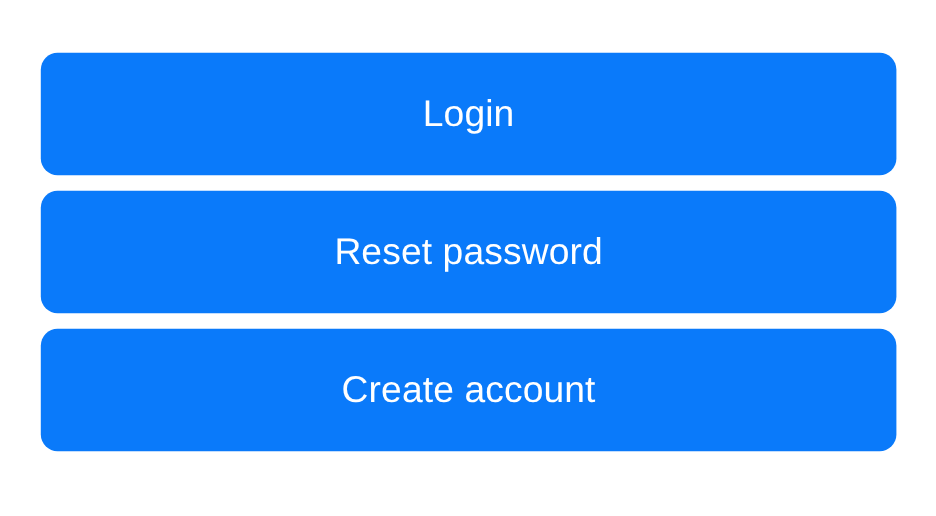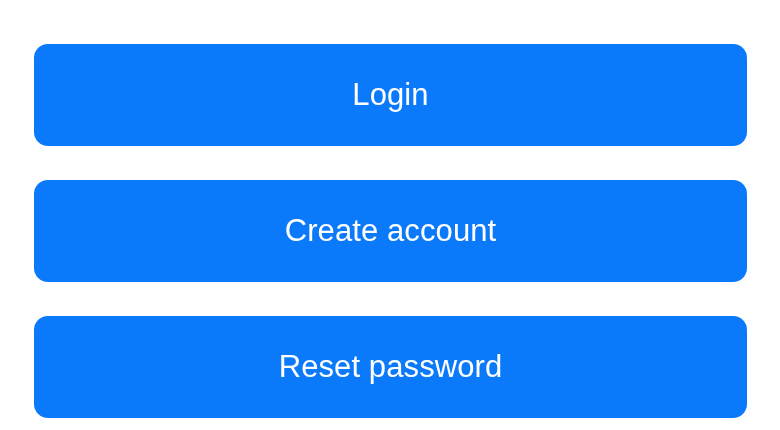--- a/index.html
+++ b/index.html
@@ -23,21 +23,21 @@
     box-sizing: border-box;
   }
 
   .button-stack {
     position: absolute;
     left: 34px;
     top: 44px;
     width: 713px;
     display: flex;
     flex-direction: column;
-    gap: 34px;
+    gap: 13px;
   }
 
   .action-button {
     width: 713px;
     height: 102px;
     border: none;
     border-radius: 14px;
     background: #0a7afa;
     color: #ffffff;
     font-family: "Liberation Sans", "DejaVu Sans", sans-serif;
@@ -64,22 +64,22 @@
 
 <div class="screen">
 
   <div class="button-stack">
 
     <button class="action-button">
       <span class="label">Login</span>
     </button>
 
     <button class="action-button">
-      <span class="label">Create account</span>
+      <span class="label">Reset password</span>
     </button>
 
     <button class="action-button">
-      <span class="label">Reset password</span>
+      <span class="label">Create account</span>
     </button>
 
   </div>
 
 </div>
 
 </body></html>

